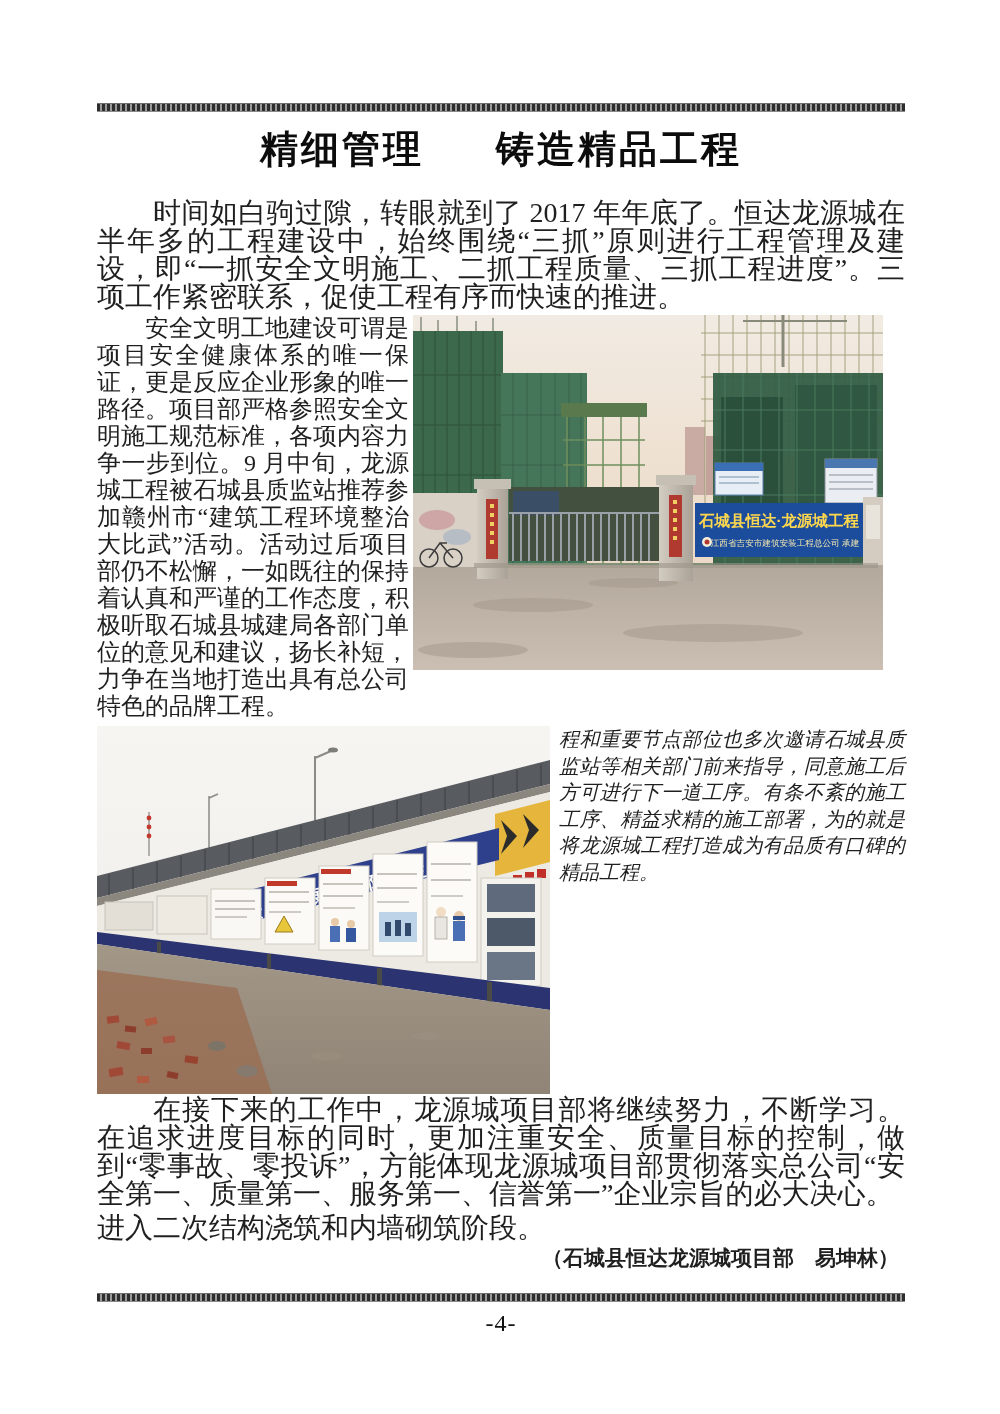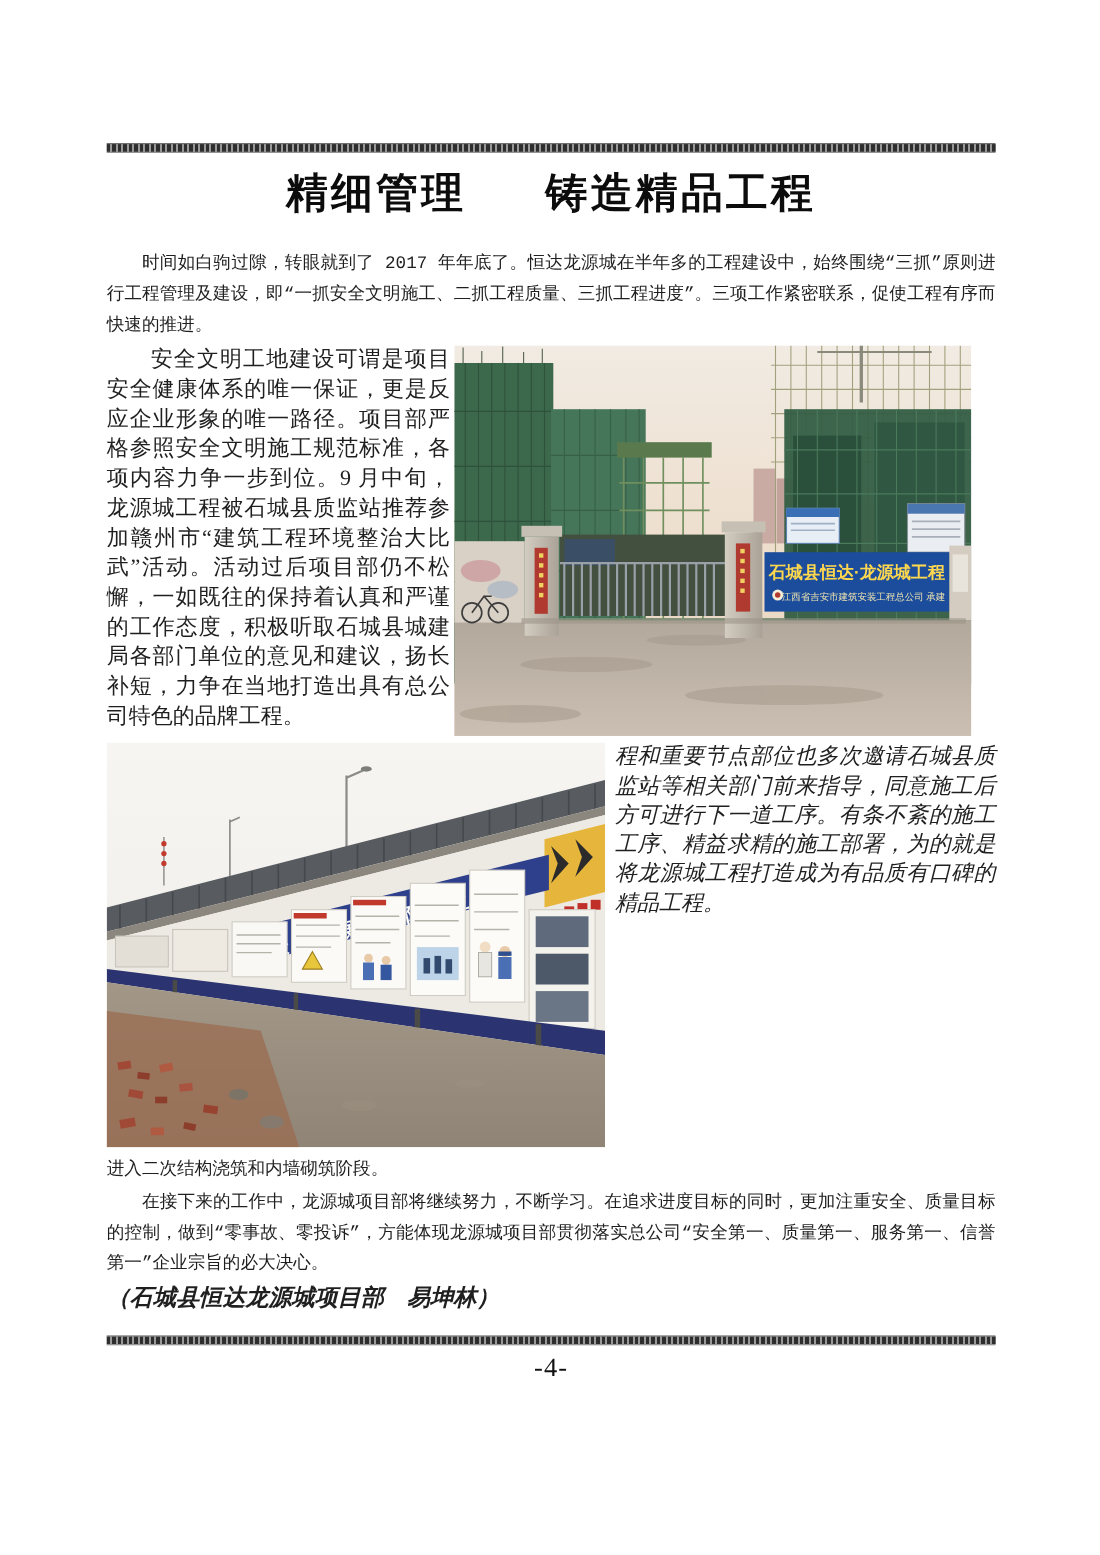--- a/index.html
+++ b/index.html
@@ -8,21 +8,21 @@
     width: 1000px;
     height: 1414px;
     background: #ffffff;
     font-family: "Liberation Serif", "DejaVu Serif", serif;
     color: #1f1f1f;
     overflow: hidden;
   }
   .content {
     position: absolute;
     left: 97px;
-    top: 130px;
+    top: 103px;
     width: 808px;
   }
   .rule {
     height: 7px;
     background:
       repeating-linear-gradient(90deg, #2e2e2e 0 3px, #9a9a9a 3px 5px),
       linear-gradient(#555, #555);
     border-top: 1px solid #6f6f6f;
     border-bottom: 1px solid #8a8a8a;
   }
@@ -32,56 +32,55 @@
     font-family: "Liberation Sans", "DejaVu Sans", sans-serif;
     font-weight: bold;
     font-size: 38px;
     line-height: 50px;
     color: #0c0c0c;
     letter-spacing: 3px;
     white-space: nowrap;
   }
   .title .gap { display: inline-block; width: 72px; }
   .para {
-    font-size: 16px;
+    font-size: 28px;
     line-height: 28px;
     text-align: justify;
     margin: 0;
-    font-family: Liberation Mono, monospace;
   }
   .indent { text-indent: 2em; }
   .row { display: flex; align-items: flex-start; }
   .row1 { margin-top: 4px; }
   .row1 .col-left {
     width: 312px;
-    font-size: 20px;
+    font-size: 24px;
     line-height: 27px;
     text-align: justify;
     text-indent: 2em;
   }
   .photo1-wrap { margin-left: auto; margin-right: 22px; }
   .para3 { margin-top: 8px; }
   .row2 { margin-top: 6px; }
   .row2 .col-right {
     flex: 1;
     margin-left: 9px;
     font-size: 20px;
     line-height: 26.5px;
     text-align: justify;
   }
   .col-right .cont { text-indent: 0; margin: 0; text-align: justify; font-style: italic; }
   .col-right .ind  { text-indent: 2em; margin: 0; text-align: justify; }
   .para-cont { text-indent: 0; }
   .byline {
     margin-top: 2px;
+    text-align: right;
     font-weight: bold;
     font-size: 21px;
     line-height: 28px;
     padding-right: 6px;
-    font-style: italic;
   }
   .rule-bottom { margin-top: 16px; }
   .pagenum {
     margin-top: 8px;
     text-align: center;
     font-size: 24px;
     letter-spacing: 1px;
     color: #111;
   }
   svg { display: block; }
@@ -480,23 +479,23 @@
             <ellipse cx="330" cy="310" rx="14" ry="4" fill="#9a8f80" opacity="0.7"></ellipse>
           </g>
         </svg>
       </div>
 
       <div class="col-right">
         <p class="cont">程和重要节点部位也多次邀请石城县质监站等相关部门前来指导，同意施工后方可进行下一道工序。有条不紊的施工工序、精益求精的施工部署，为的就是将龙源城工程打造成为有品质有口碑的精品工程。</p>
       </div>
     </div>
 
+    <p class="para indent" style="margin-top:2px">在接下来的工作中，龙源城项目部将继续努力，不断学习。在追求进度目标的同时，更加注重安全、质量目标的控制，做到“零事故、零投诉”，方能体现龙源城项目部贯彻落实总公司“安全第一、质量第一、服务第一、信誉第一”企业宗旨的必大决心。</p>
+
     <p class="para para-cont" style="margin-top:6px">进入二次结构浇筑和内墙砌筑阶段。</p>
-
-    <p class="para indent" style="margin-top:2px">在接下来的工作中，龙源城项目部将继续努力，不断学习。在追求进度目标的同时，更加注重安全、质量目标的控制，做到“零事故、零投诉”，方能体现龙源城项目部贯彻落实总公司“安全第一、质量第一、服务第一、信誉第一”企业宗旨的必大决心。</p>
 
     <p class="byline">（石城县恒达龙源城项目部　易坤林）</p>
 
     <div class="rule rule-bottom"></div>
 
     <div class="pagenum">-4-</div>
 
   </div>
 </div>
 

